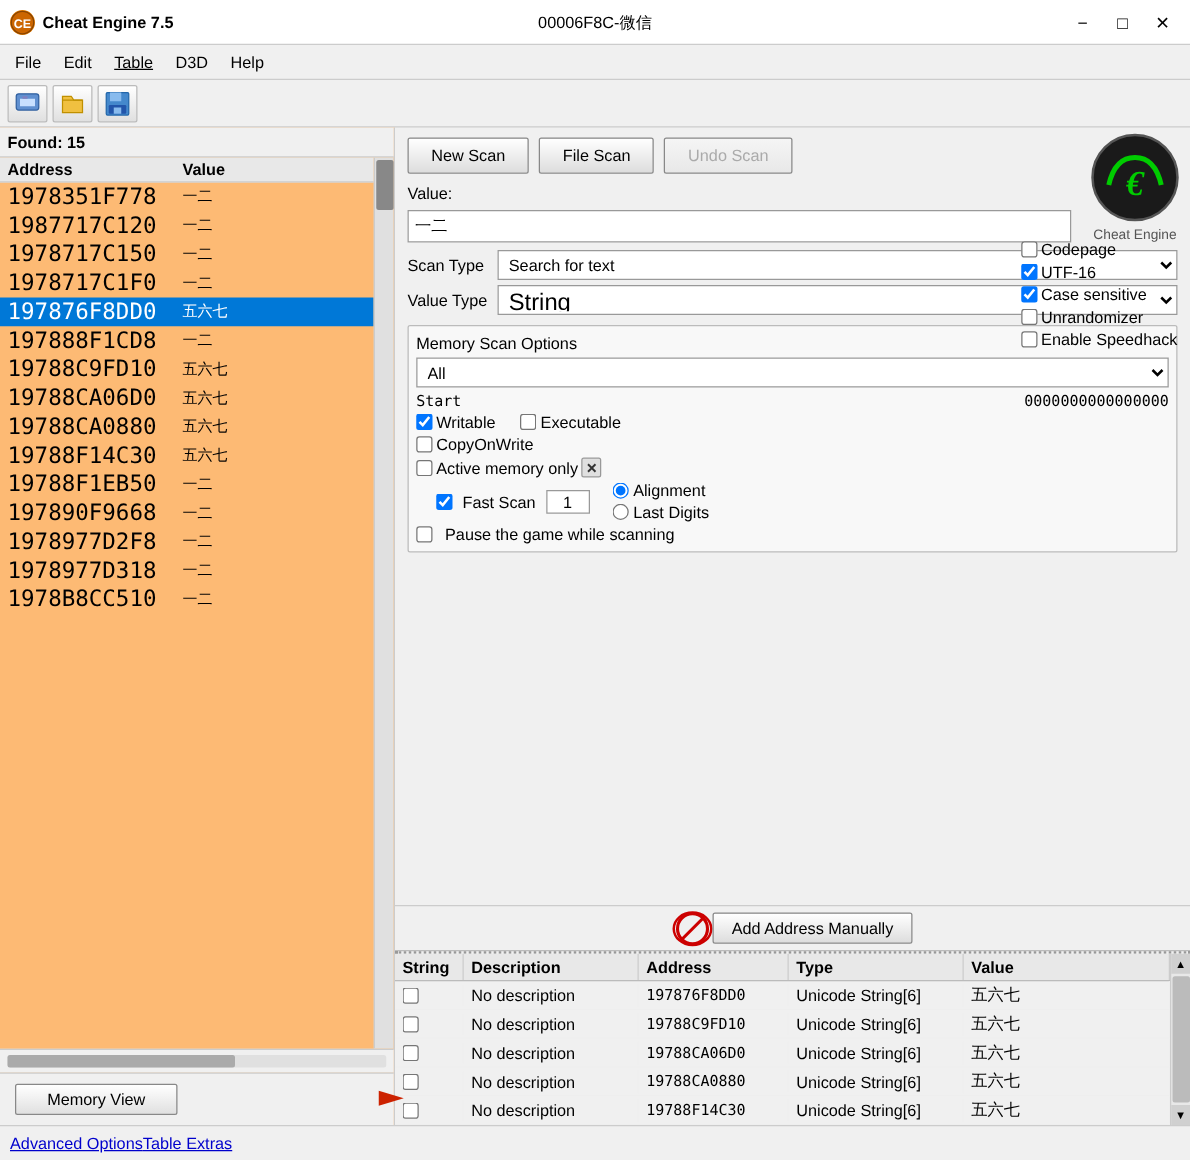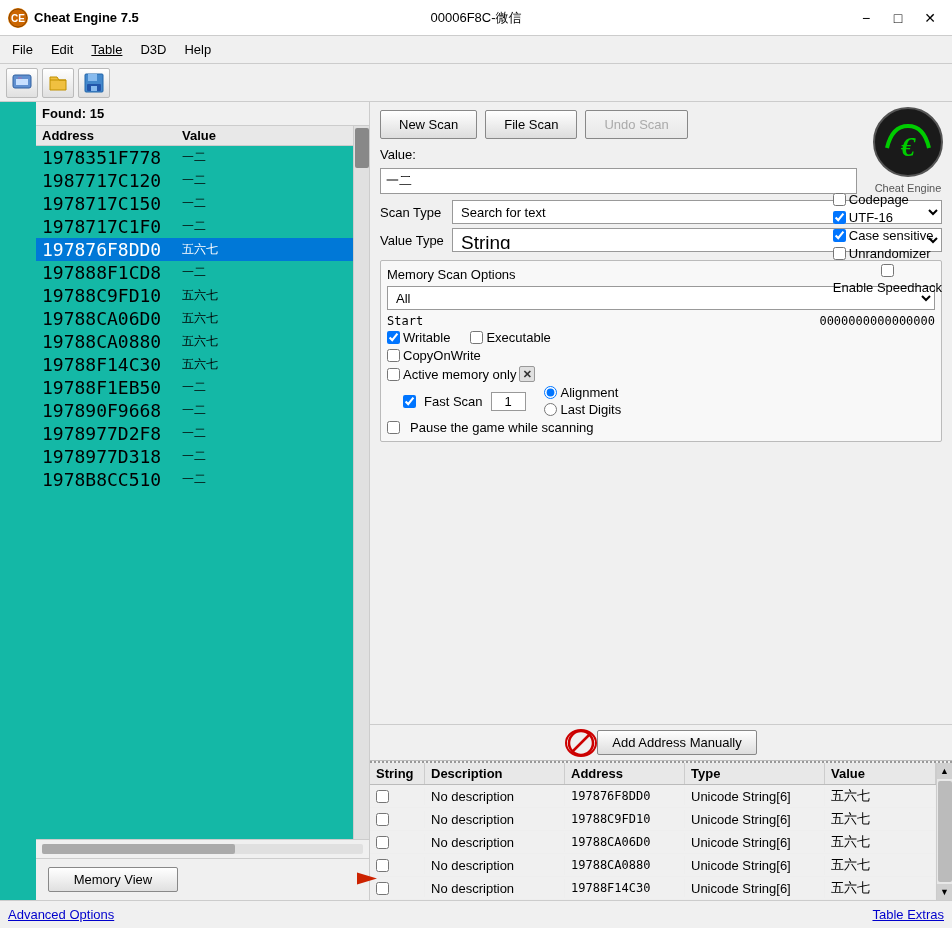--- a/index.html
+++ b/index.html
@@ -83,26 +83,25 @@
       border: 1px solid #bbb;
       background: linear-gradient(to bottom, #fff, #e0e0e0);
       cursor: pointer;
       display: flex; align-items: center; justify-content: center;
       border-radius: 2px;
       font-size: 16px;
     }
 
     
     .left-panel {
-      width: 370px;
+      width: 316px;
       display: flex;
       flex-direction: column;
       border-right: 1px solid #ccc;
-      background: #14b8a6;
-      padding-left: 36px;
+      background: #fdba74;
     }
 
     .found-label {
       padding: 2px 6px;
       font-size: 13px;
       font-weight: bold;
       background: #f0f0f0;
       border-bottom: 1px solid #ccc;
       height: 24px;
       display: flex; align-items: center;
@@ -287,21 +286,21 @@
       display: flex; align-items: center; gap: 4px;
     }
     .cheat-table-row .ct-desc { width: 140px; }
     .cheat-table-row .ct-addr { width: 120px; font-family: monospace; font-size: 12px; }
     .cheat-table-row .ct-type { width: 140px; }
     .cheat-table-row .ct-value { flex: 1; }
 
     
     .status-bar {
       display: flex;
-      justify-content: space-between;
+      justify-content: flex-start;
       align-items: center;
       padding: 3px 8px;
       background: #f0f0f0;
       border-top: 1px solid #ccc;
       font-size: 13px;
       height: 28px;
     }
     .status-link {
       color: #0000cc;
       text-decoration: underline;
@@ -545,21 +544,21 @@
             <span>UTF-16</span>
           </div>
           <div style="display:flex;align-items:center;gap:3px;">
             <input type="checkbox" checked="" style="">
             <span>Case sensitive</span>
           </div>
           <div style="display:flex;align-items:center;gap:3px;">
             <input type="checkbox" style="">
             <span>Unrandomizer</span>
           </div>
-          <div style="display:flex;align-items:center;gap:3px;flex-direction:column;">
+          <div style="display:flex;align-items:center;gap:3px;">
             <input type="checkbox" style="">
             <span>Enable Speedhack</span>
           </div>
         </div>
 
         <div style="display:flex;align-items:center;margin-bottom:8px;">
           <span style="min-width:72px;font-size:13px;">Value Type</span>
           <select class="value-type-select" style="width:calc(100% - 160px);">
             <option>Byte</option>
             <option>2 Bytes</option>

